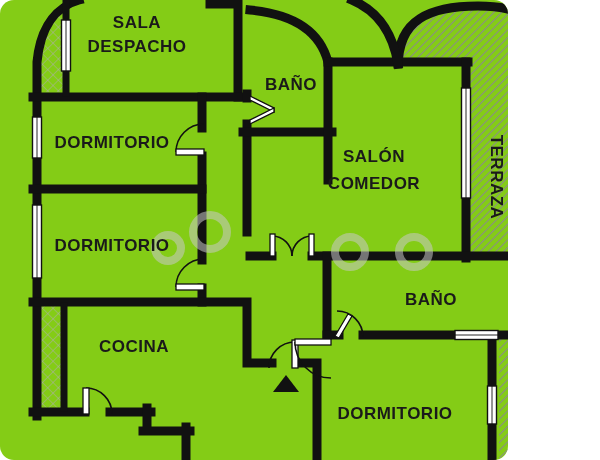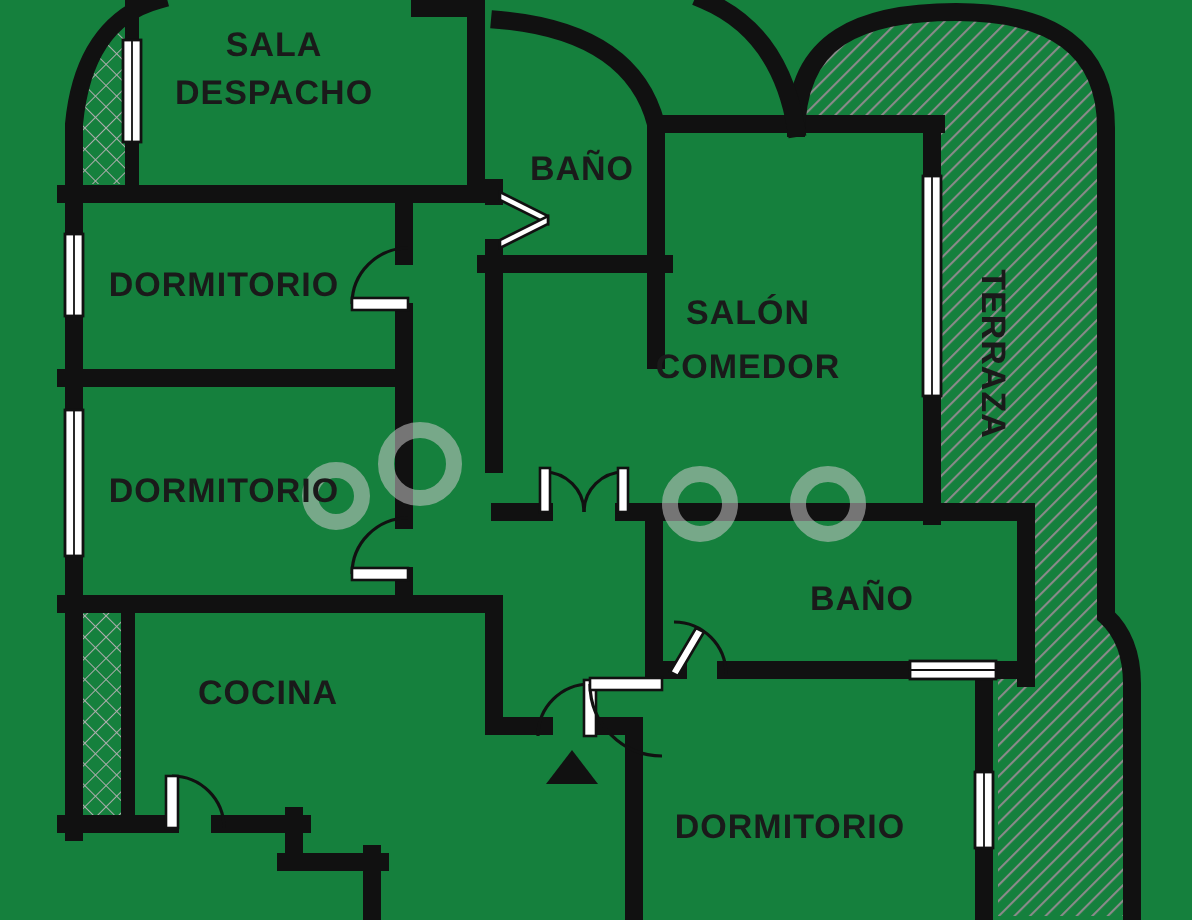--- a/index.html
+++ b/index.html
@@ -1,21 +1,22 @@
 <!DOCTYPE html>
 <html><head>
 <meta charset="utf-8">
 <style>
   html,body{margin:0;padding:0;background:#ffffff;}
   .canvas{
     position:relative;
-    width:596px;height:460px;
-    background:#15803d;
+    width:508px;height:460px;
+    background:#84cc16;
     overflow:hidden;
     font-family:"Liberation Sans", sans-serif;
+    border-radius:14px;
   }
   svg{display:block;}
   .wall{fill:none;stroke:#111111;stroke-width:9;stroke-linecap:square;stroke-linejoin:miter;}
   .wall-thin{fill:none;stroke:#111111;stroke-width:7;stroke-linecap:square;}
   .win{fill:#ffffff;stroke:#111111;stroke-width:1.4;}
   .winline{stroke:#111111;stroke-width:0.9;}
   .doorarc{fill:none;stroke:#111111;stroke-width:1.6;}
   .leaf{fill:#ffffff;stroke:#111111;stroke-width:1.3;}
   .roomlabel{
     fill:#1a1a1a;font-weight:700;font-size:17px;letter-spacing:0.5px;

